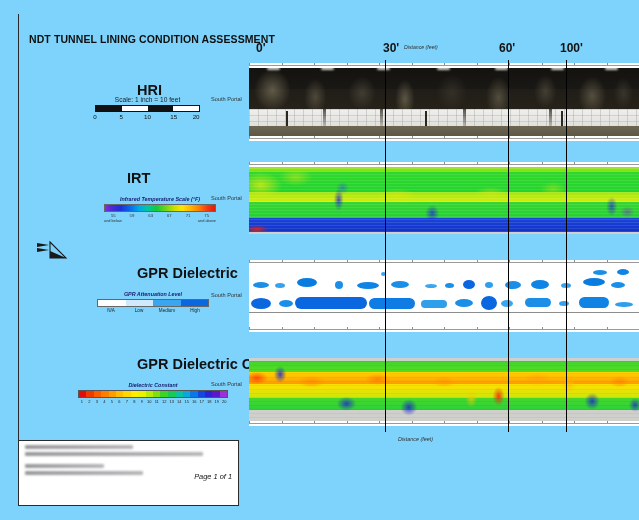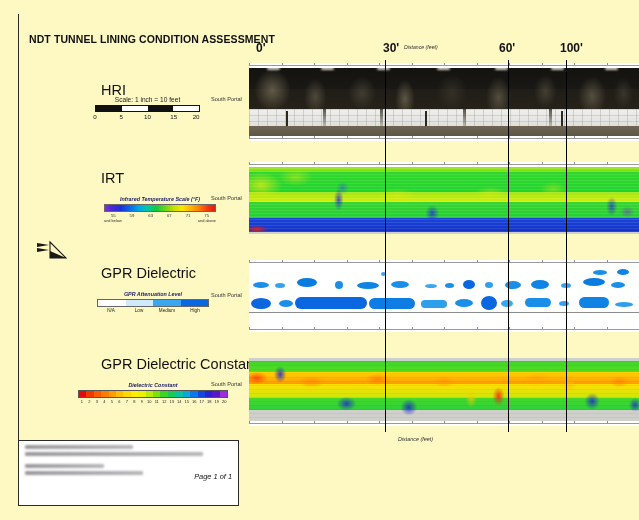--- a/index.html
+++ b/index.html
@@ -1,28 +1,28 @@
 <!DOCTYPE html>
 <html><head>
 <meta charset="utf-8">
 <style>
   html,body{margin:0;padding:0;background:#ffffff;}
   body{width:639px;height:520px;font-family:"Liberation Sans",sans-serif;position:relative;overflow:hidden;}
 
-  .sheet{position:absolute;inset:0;background:#fef9c3;}
+  .sheet{position:absolute;inset:0;background:#7dd3fc;}
 
   
   .border-v{position:absolute;left:18px;top:14px;width:1px;height:492px;background:#2b2b2b;}
 
   .title{position:absolute;left:29px;top:33px;font-size:10.5px;font-weight:bold;letter-spacing:.1px;color:#0f0f0f;white-space:nowrap;}
 
   
-  .sec-label{position:absolute;font-size:14.5px;color:#111;font-weight:400;white-space:nowrap;}
+  .sec-label{position:absolute;font-size:14.5px;color:#111;font-weight:700;white-space:nowrap;margin-left:36px;}
   .sec-hri{left:101px;top:82px;}
-  .sec-irt{left:101px;top:170px;}
+  .sec-irt{left:91px;top:170px;}
   .sec-gpra{left:101px;top:265px;}
   .sec-gprd{left:101px;top:356px;}
 
   
   .scale-wrap{position:absolute;left:95px;top:96px;width:105px;}
   .scale-cap{font-size:6.6px;color:#222;text-align:center;margin-bottom:2px;white-space:nowrap;}
   .scale-bar{display:flex;height:7px;border:1px solid #111;box-sizing:border-box;}
   .scale-bar i{flex:1;}
   .scale-bar i.on{background:#111;}
   .scale-bar i.off{background:#fff;}

